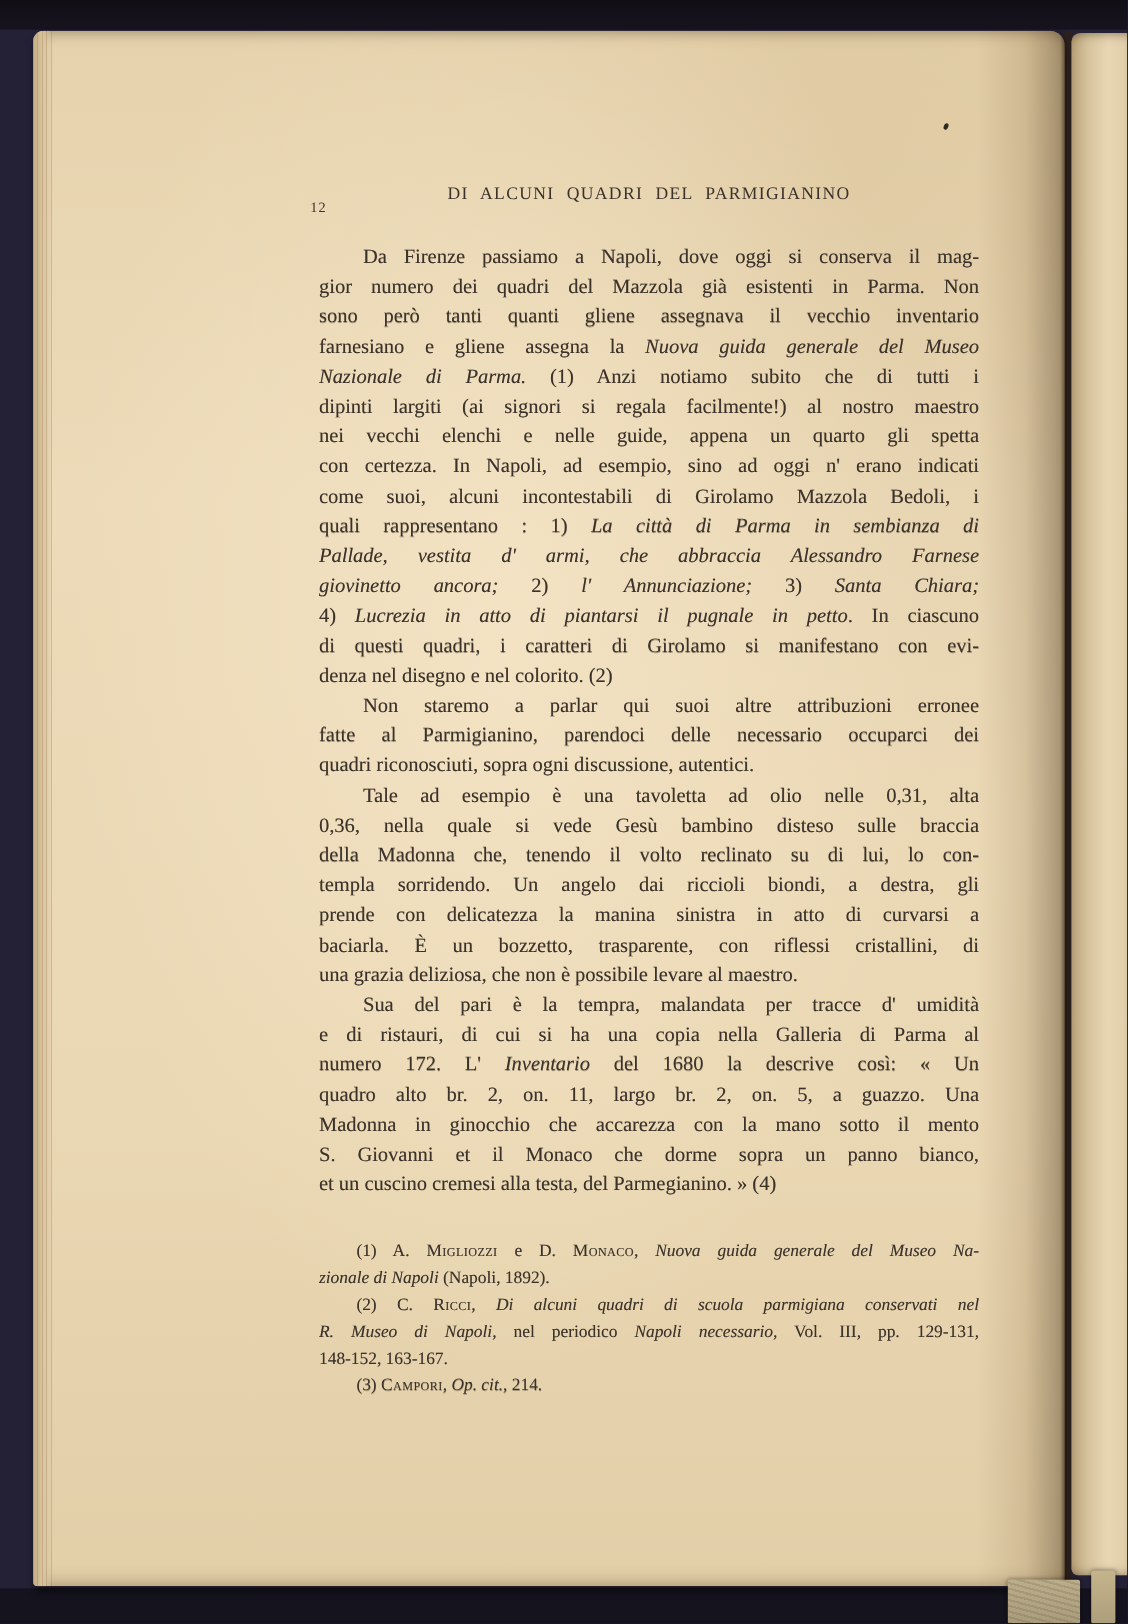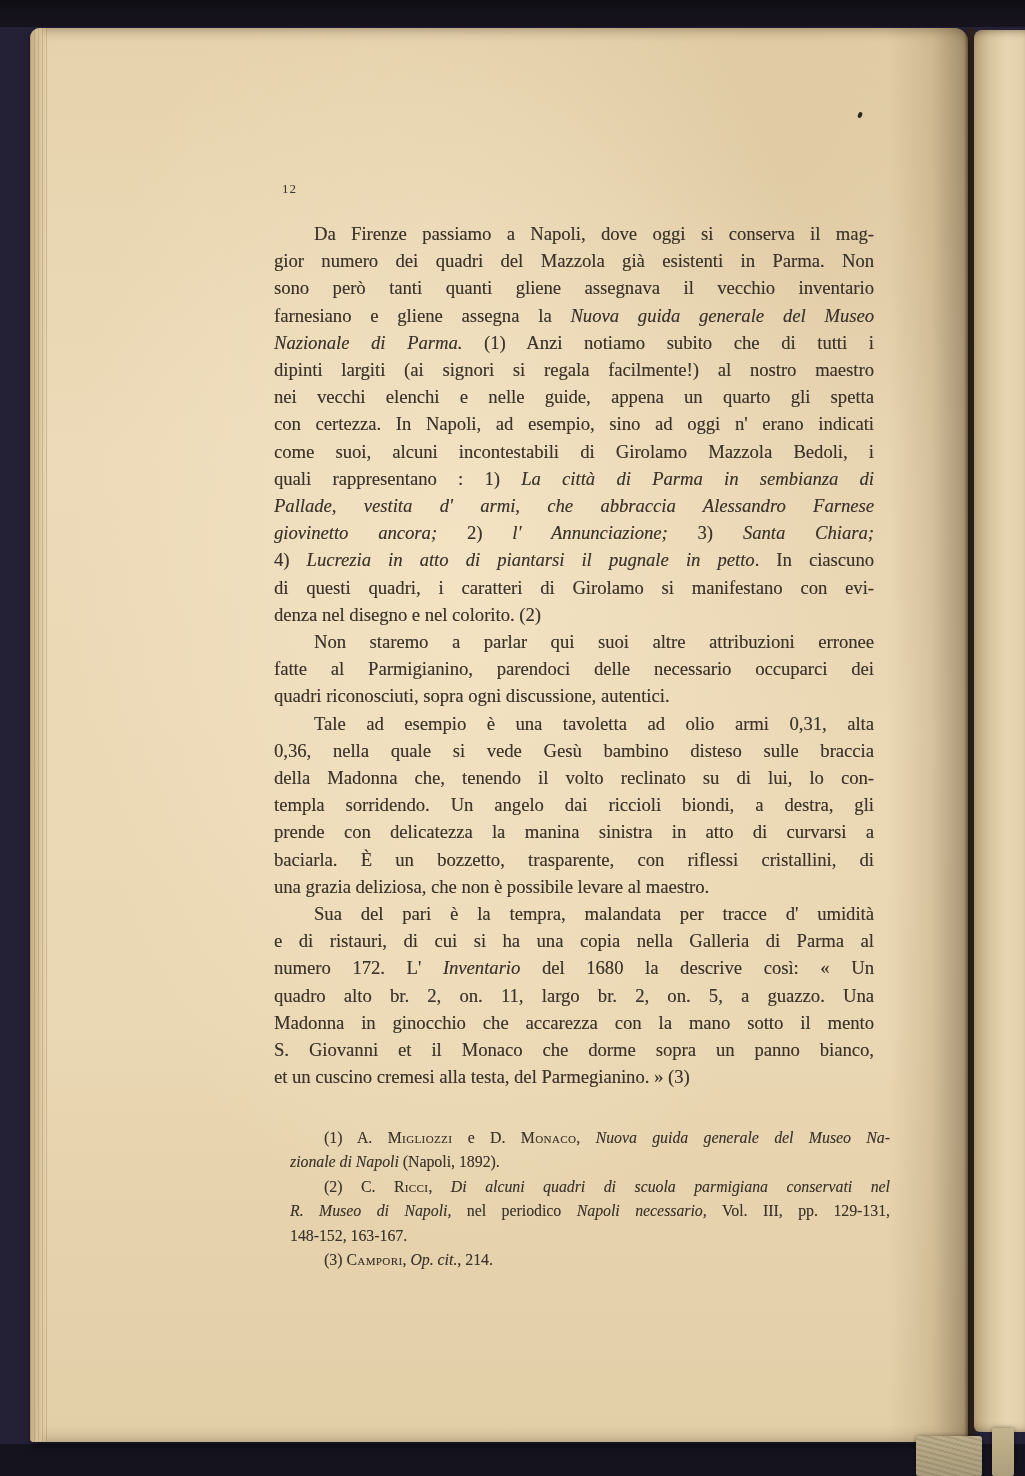--- a/index.html
+++ b/index.html
@@ -45,21 +45,21 @@
   }
   .header-row { position:absolute; left:260px; top:140px; width:600px; height:26px; }
   .pagenum {
     position:absolute; left:-8px; top:1px;
     font-size:13px; letter-spacing:1px;margin-top:12px;
   }
   .running-header {
     text-align:center; font-size:16px; letter-spacing:1.2px; word-spacing:6px;
   }
   .body-text {
-    position:absolute; left:244px; top:192px; width:600px;
+    position:absolute; left:260px; top:192px; width:600px;
     font-size:18.6px; line-height:27.2px;
     text-shadow:0.2px 0.2px 0.4px rgba(62,52,40,0.45);
   }
   .footnotes {
     position:absolute; left:260px; top:1098px; width:600px;
     font-size:15.8px; line-height:24.4px;
     text-shadow:0.2px 0.2px 0.3px rgba(62,52,40,0.4);
   }
   .line { text-align:justify; text-align-last:justify; overflow:hidden; }
   .line.last { text-align-last:auto; }
@@ -99,20 +99,21 @@
 <div class="scene">
   <div class="top-band"></div>
   <div class="bottom-band"></div>
 
   <div class="page">
     <div class="fore-edge"></div>
     <div class="gutter-shade"></div>
 
     <div class="header-row">
       <span class="pagenum">12</span>
+      <div class="running-header">DI ALCUNI QUADRI DEL PARMIGIANINO</div>
     </div>
 
     <div class="body-text">
         <div class="line indent"><span>Da Firenze passiamo a Napoli, dove oggi si conserva il mag-</span></div>
         <div class="line"><span>gior numero dei quadri del Mazzola già esistenti in Parma. Non</span></div>
         <div class="line"><span>sono però tanti quanti gliene assegnava il vecchio inventario</span></div>
         <div class="line"><span>farnesiano e gliene assegna la </span><span class="i">Nuova guida generale del Museo</span></div>
         <div class="line"><span class="i">Nazionale di Parma.</span><span> (1) Anzi notiamo subito che di tutti i</span></div>
         <div class="line"><span>dipinti largiti (ai signori si regala facilmente!) al nostro maestro</span></div>
         <div class="line"><span>nei vecchi elenchi e nelle guide, appena un quarto gli spetta</span></div>
@@ -120,34 +121,34 @@
         <div class="line"><span>come suoi, alcuni incontestabili di Girolamo Mazzola Bedoli, i</span></div>
         <div class="line"><span>quali rappresentano : 1) </span><span class="i">La città di Parma in sembianza di</span></div>
         <div class="line"><span class="i">Pallade, vestita d' armi, che abbraccia Alessandro Farnese</span></div>
         <div class="line"><span class="i">giovinetto ancora;</span><span> 2) </span><span class="i">l' Annunciazione;</span><span> 3) </span><span class="i">Santa Chiara;</span></div>
         <div class="line"><span>4) </span><span class="i">Lucrezia in atto di piantarsi il pugnale in petto</span><span>. In ciascuno</span></div>
         <div class="line"><span>di questi quadri, i caratteri di Girolamo si manifestano con evi-</span></div>
         <div class="line last"><span>denza nel disegno e nel colorito. (2)</span></div>
         <div class="line indent"><span>Non staremo a parlar qui suoi altre attribuzioni erronee</span></div>
         <div class="line"><span>fatte al Parmigianino, parendoci delle necessario occuparci dei</span></div>
         <div class="line last"><span>quadri riconosciuti, sopra ogni discussione, autentici.</span></div>
-        <div class="line indent"><span>Tale ad esempio è una tavoletta ad olio armi 0,31, alta</span></div>
+        <div class="line indent"><span>Tale ad esempio è una tavoletta ad olio nelle 0,31, alta</span></div>
         <div class="line"><span>0,36, nella quale si vede Gesù bambino disteso sulle braccia</span></div>
         <div class="line"><span>della Madonna che, tenendo il volto reclinato su di lui, lo con-</span></div>
         <div class="line"><span>templa sorridendo. Un angelo dai riccioli biondi, a destra, gli</span></div>
         <div class="line"><span>prende con delicatezza la manina sinistra in atto di curvarsi a</span></div>
         <div class="line"><span>baciarla. È un bozzetto, trasparente, con riflessi cristallini, di</span></div>
         <div class="line last"><span>una grazia deliziosa, che non è possibile levare al maestro.</span></div>
         <div class="line indent"><span>Sua del pari è la tempra, malandata per tracce d' umidità</span></div>
         <div class="line"><span>e di ristauri, di cui si ha una copia nella Galleria di Parma al</span></div>
         <div class="line"><span>numero 172. L' </span><span class="i">Inventario</span><span> del 1680 la descrive così: « Un</span></div>
         <div class="line"><span>quadro alto br. 2, on. 11, largo br. 2, on. 5, a guazzo. Una</span></div>
         <div class="line"><span>Madonna in ginocchio che accarezza con la mano sotto il mento</span></div>
         <div class="line"><span>S. Giovanni et il Monaco che dorme sopra un panno bianco,</span></div>
-        <div class="line last"><span>et un cuscino cremesi alla testa, del Parmegianino. » (3)</span></div>
+        <div class="line last"><span>et un cuscino cremesi alla testa, del Parmegianino. » (4)</span></div>
       </div>
     <div class="footnotes">
         <div class="line indent"><span>(1) A. </span><span class="sc">Migliozzi</span><span> e D. </span><span class="sc">Monaco</span><span>, </span><span class="i">Nuova guida generale del Museo Na-</span></div>
         <div class="line last"><span class="i">zionale di Napoli</span><span> (Napoli, 1892).</span></div>
         <div class="line indent"><span>(2) C. </span><span class="sc">Ricci</span><span>, </span><span class="i">Di alcuni quadri di scuola parmigiana conservati nel</span></div>
         <div class="line"><span class="i">R. Museo di Napoli,</span><span> nel periodico </span><span class="i">Napoli necessario,</span><span> Vol. III, pp. 129-131,</span></div>
         <div class="line last"><span>148-152, 163-167.</span></div>
         <div class="line indent last"><span>(3) </span><span class="sc">Campori</span><span>, </span><span class="i">Op. cit.</span><span>, 214.</span></div>
       </div>
 

